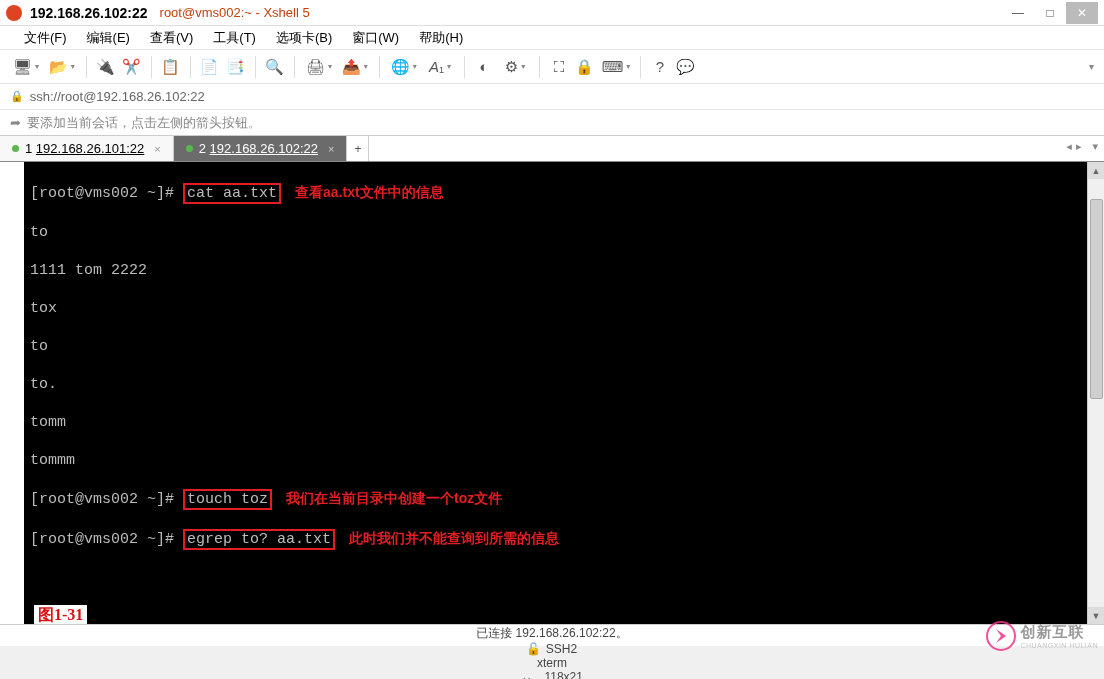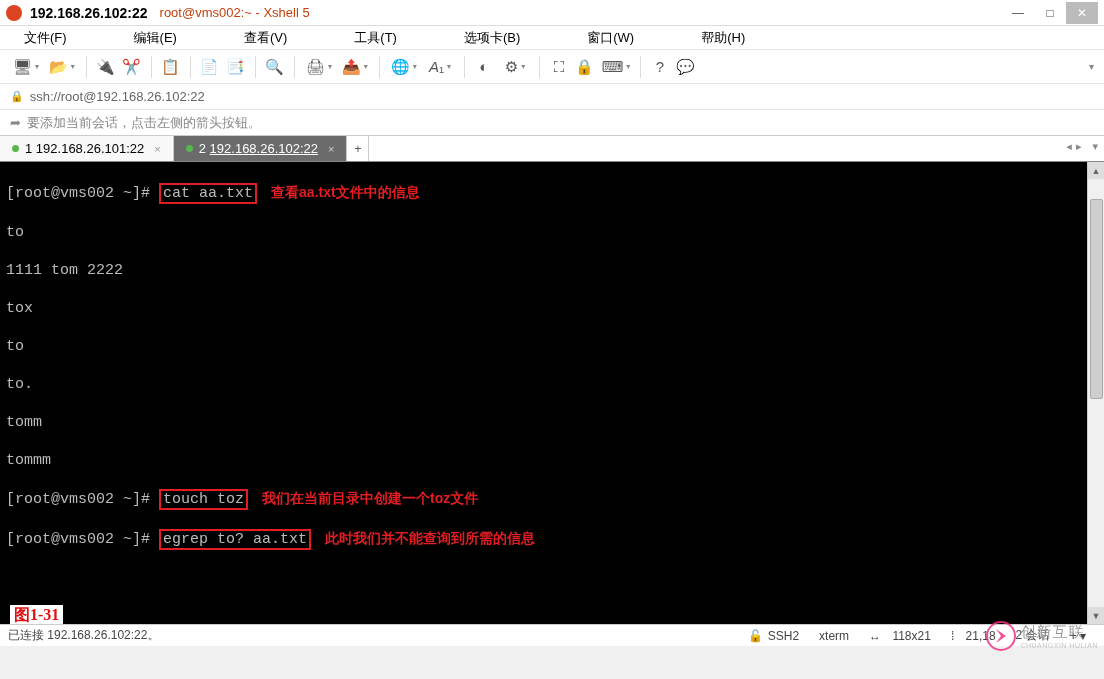--- a/index.html
+++ b/index.html
@@ -6,21 +6,21 @@
 body { font-family:"Microsoft YaHei",Tahoma,sans-serif; font-size:12px; background:#f0f0f0; width:1104px; height:679px; overflow:hidden; position:relative; }
 
 .titlebar { height:26px; background:#fff; display:flex; align-items:center; padding:0 6px; border-bottom:1px solid #ddd; }
 .app-icon { width:16px; height:16px; background:#d42; border-radius:50%; margin-right:8px; }
 .title-main { font-weight:bold; font-size:14px; margin-right:12px; }
 .title-sub { color:#c2410c; font-size:13px; }
 .win-controls { margin-left:auto; display:flex; }
 .win-btn { width:32px; height:22px; display:flex; align-items:center; justify-content:center; font-size:12px; color:#555; }
 .win-btn.close { background:#bbb; color:#fff; }
 
-.menubar { height:24px; background:#fff; display:flex; align-items:center; padding:0 14px; border-bottom:1px solid #e5e5e5; font-size:13px;gap:47px; }
+.menubar { height:24px; background:#fff; display:flex; align-items:center; padding:0 14px; border-bottom:1px solid #e5e5e5; font-size:13px; }
 .menu-item { padding:0 10px; }
 
 .toolbar { height:34px; background:#fff; display:flex; align-items:center; padding:0 10px; border-bottom:1px solid #e5e5e5; gap:4px; }
 .tbtn { width:22px; height:22px; display:flex; align-items:center; justify-content:center; border:1px solid transparent; border-radius:2px; color:#555; font-size:15px;}
 .tbtn.split { width:32px; position:relative; }
 .tbtn.split::after { content:"▾"; font-size:8px; margin-left:3px; color:#888;}
 .sep { width:1px; height:22px; background:#ddd; margin:0 4px; }
 .toolbar-drop { margin-left:auto; font-size:10px; color:#888; }
 
 .addr { height:26px; background:#fff; display:flex; align-items:center; padding:0 10px; border-bottom:1px solid #e5e5e5; font-size:13px; color:#666;}
@@ -28,47 +28,47 @@
 
 .hintbar { height:26px; background:#fff; display:flex; align-items:center; padding:0 10px; border-bottom:1px solid #ccc; color:#888; font-size:13px;}
 .hintbar .arrow { margin-right:6px; font-size:13px;}
 
 .tabs { height:26px; background:#fff; display:flex; align-items:stretch; border-bottom:1px solid #888; position:relative;}
 .tab { display:flex; align-items:center; padding:0 12px; font-size:13px; border-right:1px solid #ccc; position:relative; max-width:200px;}
 .tab .dot { width:7px; height:7px; border-radius:50%; background:#56b84e; margin-right:6px;}
 .tab.inactive { background:#f8f8f8; }
 .tab.active { background:#6b6b6b; color:#fff; }
 .tab.active .label { color:#fff; text-decoration:underline;}
-.tab.inactive .label { }
+.tab.inactive .label { text-decoration:underline; }
 .tab .x { margin-left:10px; font-size:11px; color:#999;}
 .tab.active .x { color:#ccc; }
 .addtab { width:22px; display:flex; align-items:center; justify-content:center; color:#555; border-right:1px solid #ccc;}
 .tab-nav { position:absolute; right:6px; top:4px; font-size:11px; color:#888; display:flex; gap:4px; align-items:center;}
 
 .term-wrap { position:relative; height:462px; background:#fff; display:flex;}
-.term { flex:1; background:#000; color:#bbb; font-family:Consolas,"Courier New",monospace; font-size:15px; line-height:19px; padding:2px 6px; white-space:pre; overflow:hidden; position:relative;}
+.term { flex:1; background:#000; color:#bbb; font-family:Consolas,"Courier New",monospace; font-size:15px; line-height:19px; padding:2px 6px; white-space:pre; overflow:hidden; position:relative;margin-left:24px;}
 .term .line { display:block; }
 .prompt-host { color:#bbb; }
 .hl-box { border:2px solid #e21e23; padding:0 2px; color:#bbb; display:inline-block; line-height:17px;}
 .annot { color:#e21e23; font-weight:bold; font-family:"Microsoft YaHei",sans-serif; margin-left:14px; font-size:14px;}
 .figlabel { position:absolute; left:10px; bottom:0; color:#d11; font-weight:bold; font-family:"Microsoft YaHei"; font-size:16px; background:#fff; padding:0 4px; }
 .scrollbar { width:17px; background:#f0f0f0; display:flex; flex-direction:column; border-left:1px solid #ccc;}
 .sb-btn { height:17px; background:#ddd; display:flex; align-items:center; justify-content:center; font-size:9px; color:#666;}
 .sb-thumb { width:13px; margin:0 auto; background:#cfcfcf; border:1px solid #aaa; border-radius:2px;}
 .sb-track-top { height:20px; }
 .sb-track { flex:1; }
 
-.statusbar { height:22px; background:#fff; border-top:1px solid #ccc; display:flex; align-items:center; padding:0 8px; font-size:12px; color:#444;}
+.statusbar { height:22px; background:#fff; border-top:1px solid #ccc; display:flex; align-items:center; padding:0 8px; font-size:12px; color:#444;flex-direction:column;}
 .status-spacer { flex:1; }
 .status-seg { padding:0 10px; display:flex; align-items:center; gap:4px;}
 
 .watermark { position:absolute; right:6px; bottom:28px; display:flex; align-items:center; gap:4px; opacity:0.85;}
 .wm-ico { width:30px; height:30px; border:2px solid #e38; border-radius:50%; display:flex; align-items:center; justify-content:center;}
 .wm-ico svg { display:block; }
-.wm-txt { font-size:15px; color:#888; font-weight:normal; letter-spacing:1px;}
+.wm-txt { font-size:15px; color:#888; font-weight:bold; letter-spacing:1px;}
 .wm-sub { font-size:7px; color:#bbb; display:block; letter-spacing:0.5px;}
 </style>
 </head>
 <body>
 
 <div class="titlebar">
   <div class="app-icon"></div>
   <span class="title-main">192.168.26.102:22</span>
   <span class="title-sub">root@vms002:~ - Xshell 5</span>
   <div class="win-controls">

